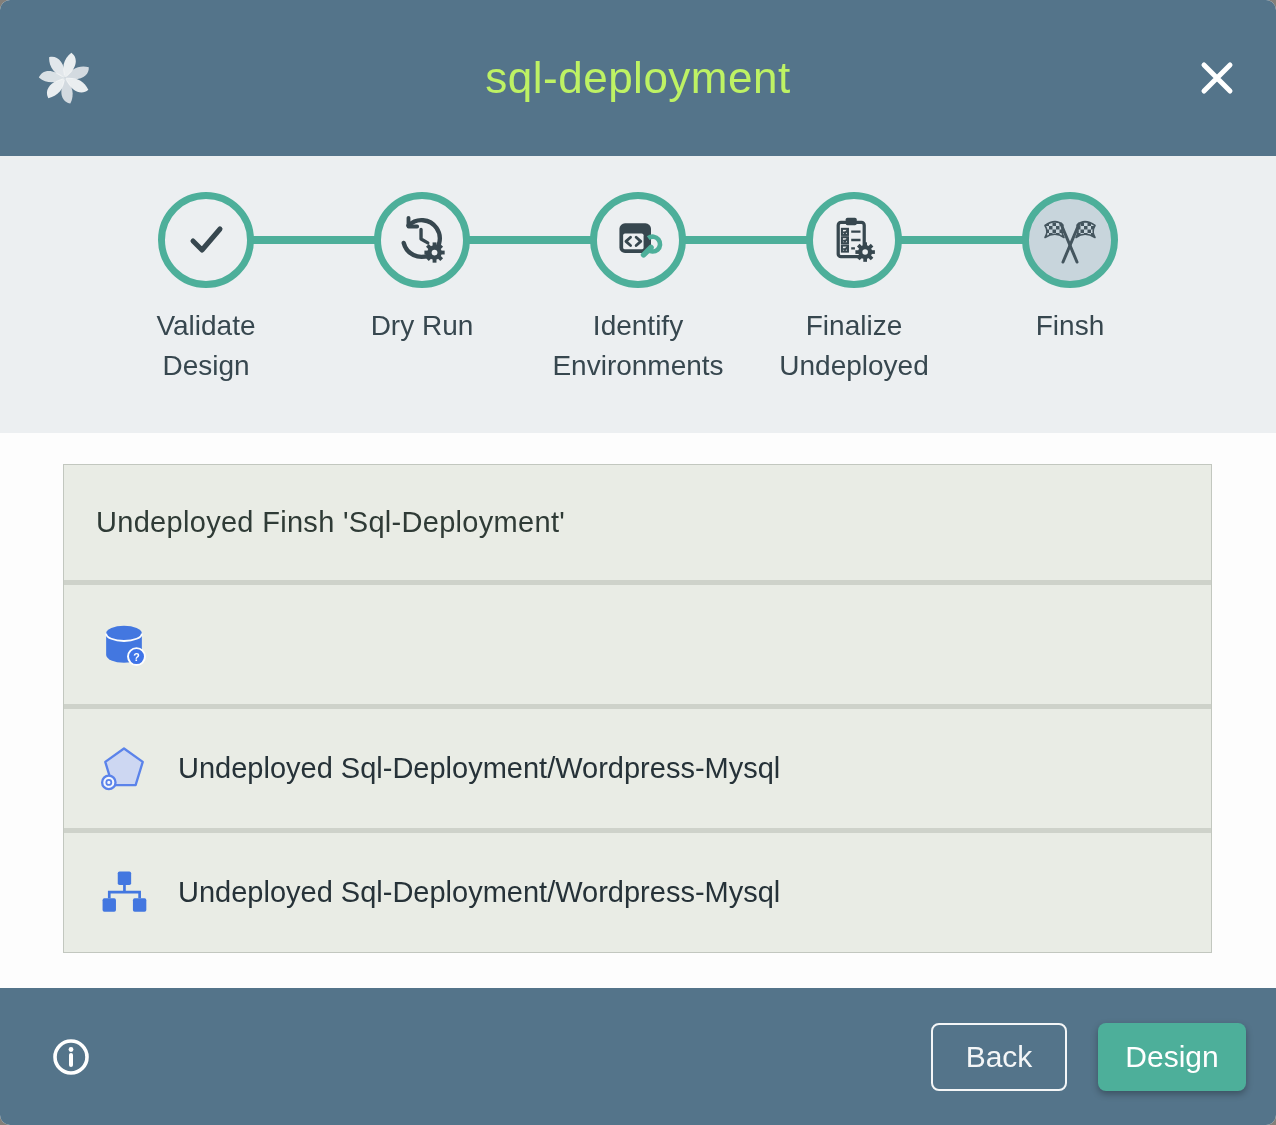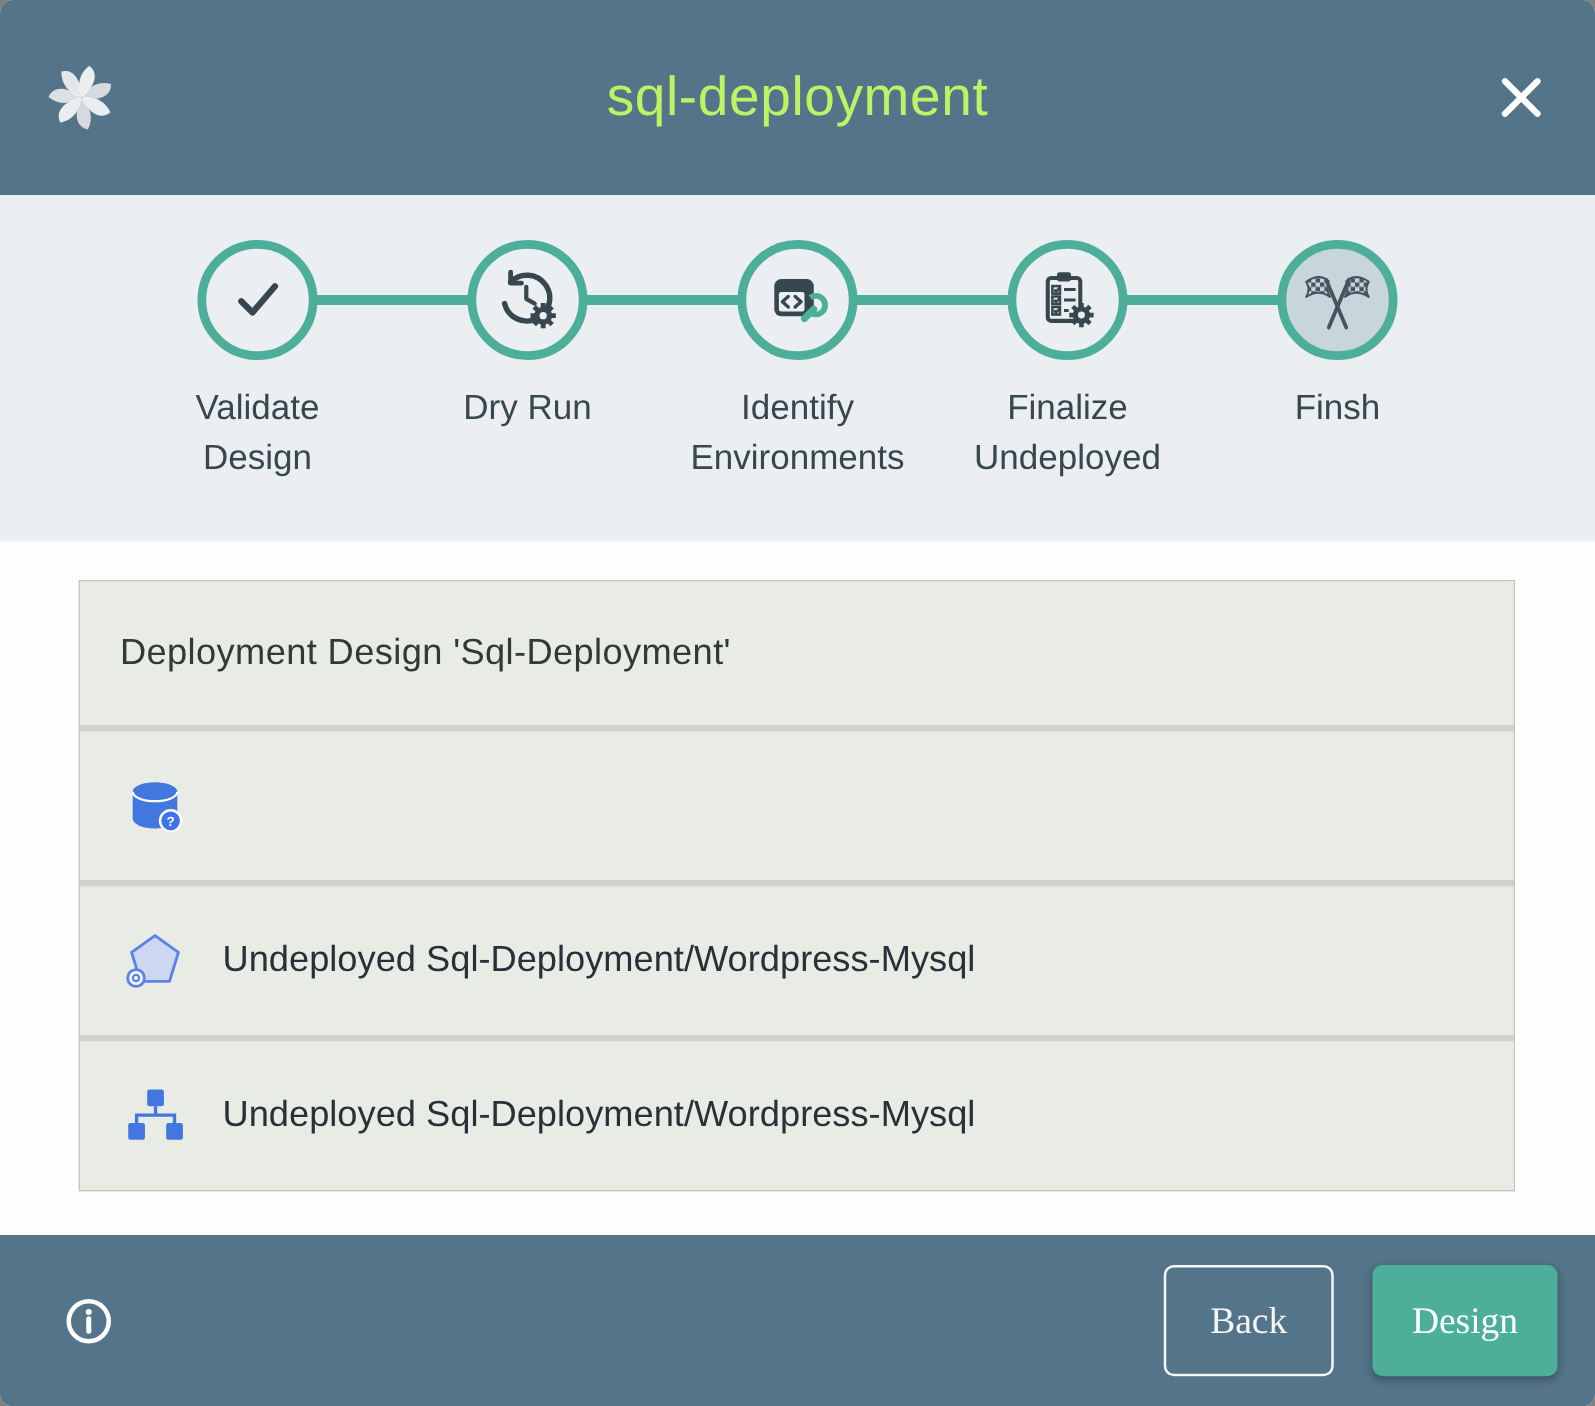--- a/index.html
+++ b/index.html
@@ -91,23 +91,23 @@
   
   .footer {
     height:137px; flex:0 0 137px;
     background:#54748a;
     display:flex; align-items:center;
     padding:0 30px;
   }
   .info-icon { margin-left:21px; cursor:pointer; display:flex; }
   .footer-spacer { flex:1; }
   .btn {
-    height:89px;
+    height:68px;
     border-radius:8px;
-    font-family:Liberation Serif, serif;
+    font-family:Liberation Sans, sans-serif;
     font-size:30px;
     cursor:pointer;
     display:flex; align-items:center; justify-content:center;
   }
   .btn-back {
     width:136px;
     background:transparent;
     border:2px solid #f4f6f7;
     color:#f4f6f7;
   }
@@ -251,21 +251,21 @@
         <div class="step-label">Finsh</div>
       </div>
 
     </div>
   </div>
 
   <div class="content">
     <div class="panel">
 
       <div class="row design-row">
-        <span class="row-text">Deployment Design 'Sql-Deployment'</span>
+        <span class="row-text">Undeployed Finsh 'Sql-Deployment'</span>
       </div>
 
       <div class="row with-icon">
         <span class="row-icon">
           <svg width="50" height="50" viewBox="0 0 56 56">
             <path d="M8 15 v24 a20 9 0 0 0 40 0 V15 Z" fill="#4377e0"></path>
             <ellipse cx="28" cy="15" rx="20" ry="8.5" fill="#4377e0"></ellipse>
             <path d="M8 15 a20 8.5 0 0 0 40 0" fill="none" stroke="#fdfdfd" stroke-width="2"></path>
             <circle cx="42" cy="41" r="9.5" fill="#3f74e8" stroke="#fdfdfd" stroke-width="2.2"></circle>
             <text x="42" y="45.5" font-size="12" font-family="'Liberation Sans',sans-serif" font-weight="bold" fill="#ffffff" text-anchor="middle">?</text>

